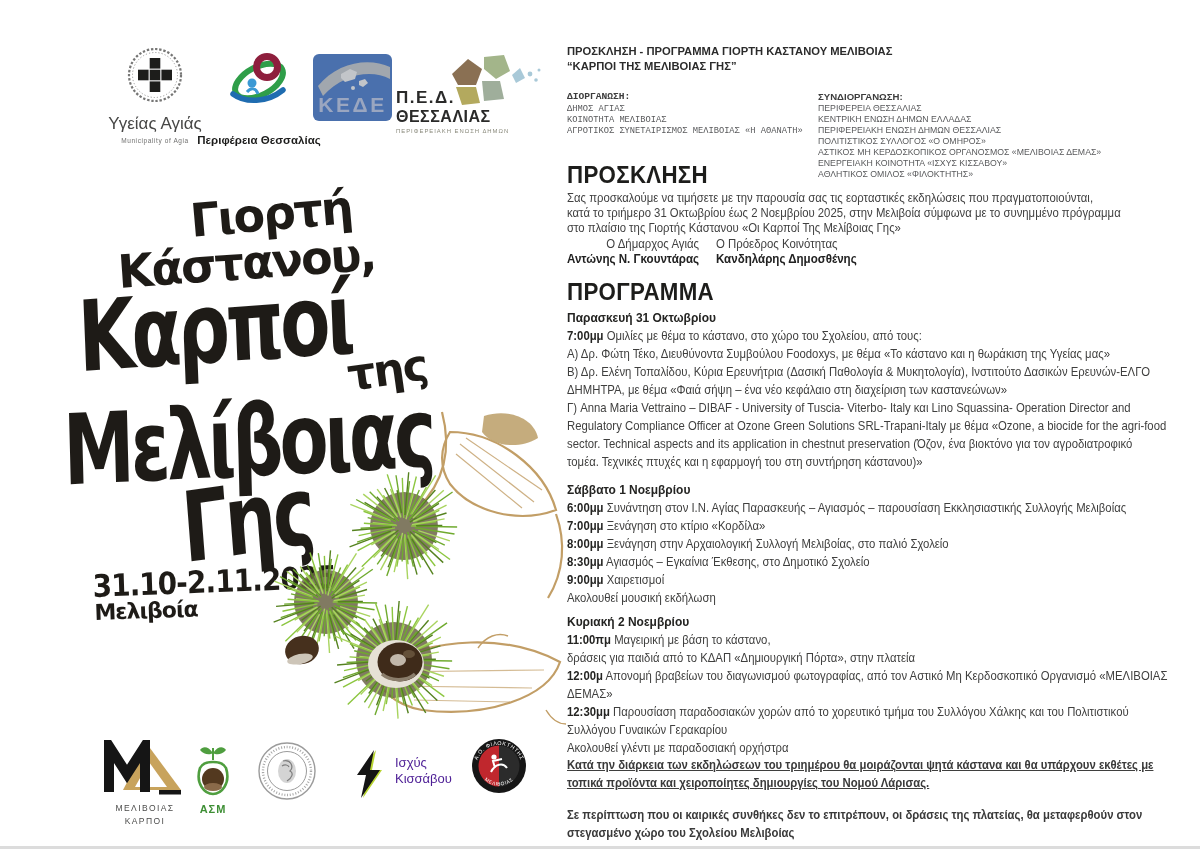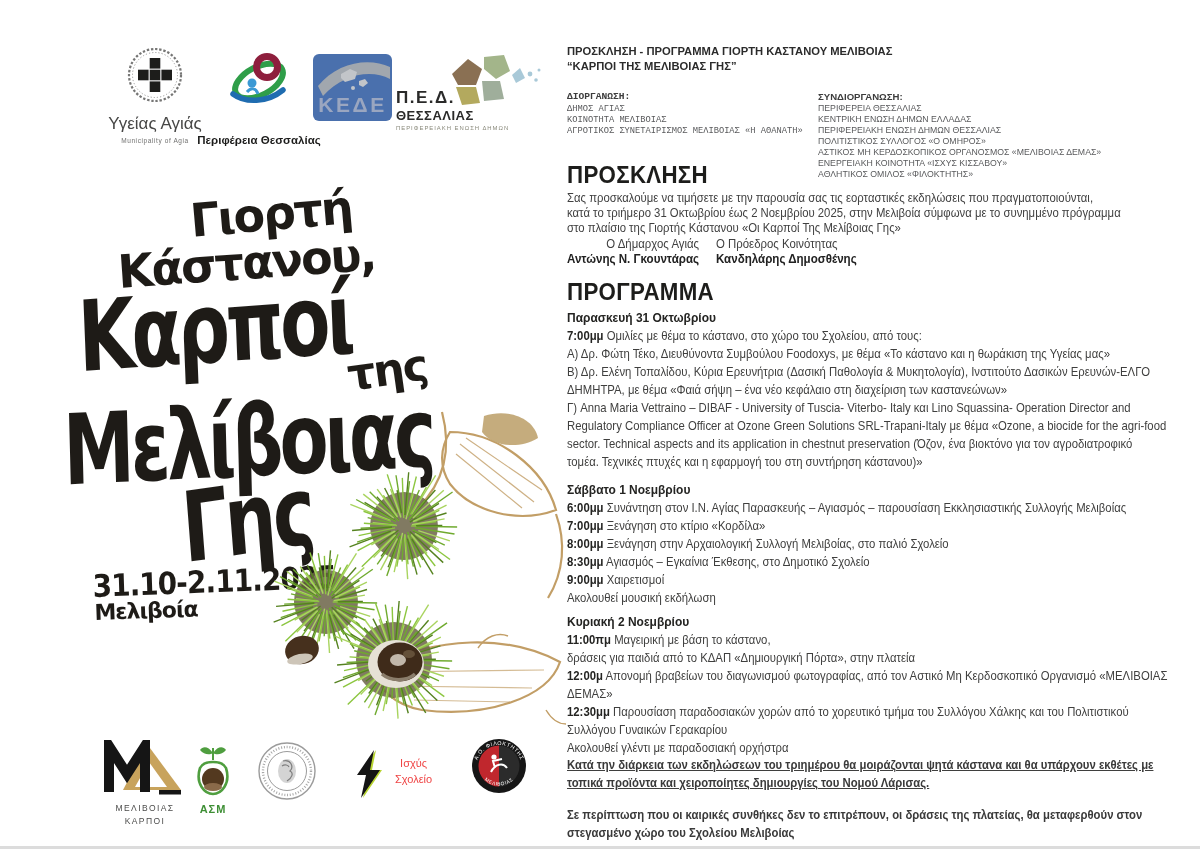--- a/index.html
+++ b/index.html
@@ -10,21 +10,21 @@
   .toplogo{position:absolute;text-align:center;}
   #logo-agias{left:88px;top:46px;width:134px;}
   #logo-agias .lg-title{font-size:17px;color:#474746;margin-top:2px;}
   #logo-agias .lg-sub{font-size:6.5px;color:#6f6f6e;letter-spacing:.6px;margin-top:3px;}
   #logo-thessaly{left:196px;top:50px;width:126px;}
   #logo-thessaly .lg-title{font-size:11.5px;font-weight:bold;color:#1c1c1b;margin-top:18px;}
   #logo-kede{left:313px;top:54px;}
   #logo-ped{left:396px;top:56px;width:152px;text-align:left;}
   #logo-ped .ped-map{position:absolute;left:54px;top:-2px;}
   #logo-ped .ped-l1{font-size:17px;font-weight:bold;letter-spacing:1.5px;color:#2a2a29;margin-top:32px;}
-  #logo-ped .ped-l2{font-size:13px;font-weight:bold;letter-spacing:.5px;color:#2a2a29;}
+  #logo-ped .ped-l2{font-size:16px;font-weight:bold;letter-spacing:.5px;color:#2a2a29;}
   #logo-ped .ped-l3{font-size:5.9px;letter-spacing:1px;color:#8a8a7c;margin-top:2px;}
   
   .t-line{position:absolute;font-family:"DejaVu Sans",sans-serif;font-weight:bold;
           color:#1e1b17;transform-origin:0 0;white-space:nowrap;letter-spacing:-2px;}
   #tl1{left:188px;top:194px;font-size:46px;transform:rotate(-5deg);}
   #tl2{left:116px;top:245px;font-size:46px;transform:rotate(-4deg);}
   #tl3{left:76px;top:281px;font-size:94px;letter-spacing:-5px;transform:scale(.78,1.04) rotate(-3deg);}
   #tl4{left:344px;top:350px;font-size:44px;transform:rotate(-8deg);}
   #tl5{left:62px;top:394px;font-size:94px;letter-spacing:-5px;transform:scale(.76,1.04) rotate(-2deg);}
   #tl6{left:178px;top:472px;font-size:90px;letter-spacing:-4px;transform:scale(.8,1.08) rotate(-6deg);}
@@ -61,21 +61,21 @@
   .pl b{color:#242422;}
   .note .pl{font-weight:bold;color:#3a3a3a;}
   
   .blogo{position:absolute;text-align:center;}
   #blogo-demas{left:78px;top:740px;width:134px;}
   #blogo-demas .bl-t{font-size:8.5px;letter-spacing:1.4px;color:#4c4c4b;margin-top:3px;}
   #blogo-asm{left:182px;top:742px;width:62px;}
   #blogo-asm .bl-t{font-size:11px;font-weight:bold;color:#3e8f35;letter-spacing:1px;margin-top:1px;}
   #blogo-omiros{left:256px;top:740px;width:62px;}
   #blogo-ischys{left:352px;top:748px;display:flex;gap:9px;text-align:left;}
-  #blogo-ischys .bl-txt{padding-top:7px;font-size:11px;line-height:16px;color:#ef4444;text-align:center;}
+  #blogo-ischys .bl-txt{padding-top:7px;font-size:13px;line-height:16px;color:#4c1d95;}
   #blogo-filoktitis{left:468px;top:736px;width:62px;}
   .edge-bottom{position:absolute;left:0;right:0;bottom:0;height:3px;background:#dcdcdc;}
 </style>
 </head>
 <body>
 
 <div class="page">
 
   <div class="toplogo" id="logo-agias">
     <svg width="74" height="62" viewBox="0 0 74 62">
@@ -502,21 +502,21 @@
     </svg>
   </div>
 
   <div class="blogo" id="blogo-ischys">
     <svg width="34" height="52" viewBox="0 0 34 52">
       <path d="M24,2 L7,27 L16,27 L11,50 L30,22 L20,22 Z" fill="#b8d432"></path>
       <path d="M22,2 L5,27 L14,27 L9,50 L28,22 L18,22 Z" fill="#141414"></path>
     </svg>
     <div class="bl-txt">
       <div>Ισχύς</div>
-      <div>Σχολείο</div>
+      <div>Κισσάβου</div>
     </div>
   </div>
 
   <div class="blogo" id="blogo-filoktitis">
     <svg width="60" height="60" viewBox="0 0 60 60">
       <circle cx="30" cy="30" r="27" fill="#161616"></circle>
       <path d="M30,9.5 A20.5,20.5 0 0 0 30,50.5 Z" fill="#c0272d"></path>
       <path d="M30,9.5 A20.5,20.5 0 0 1 30,50.5 Z" fill="#2b2b2b"></path>
       <circle cx="25" cy="21" r="2.6" fill="#fff"></circle>
       <path d="M22,36 C26,28 34,26 38,32 M26,32 L24,25 L33,23" fill="none" stroke="#fff" stroke-width="2"></path>

